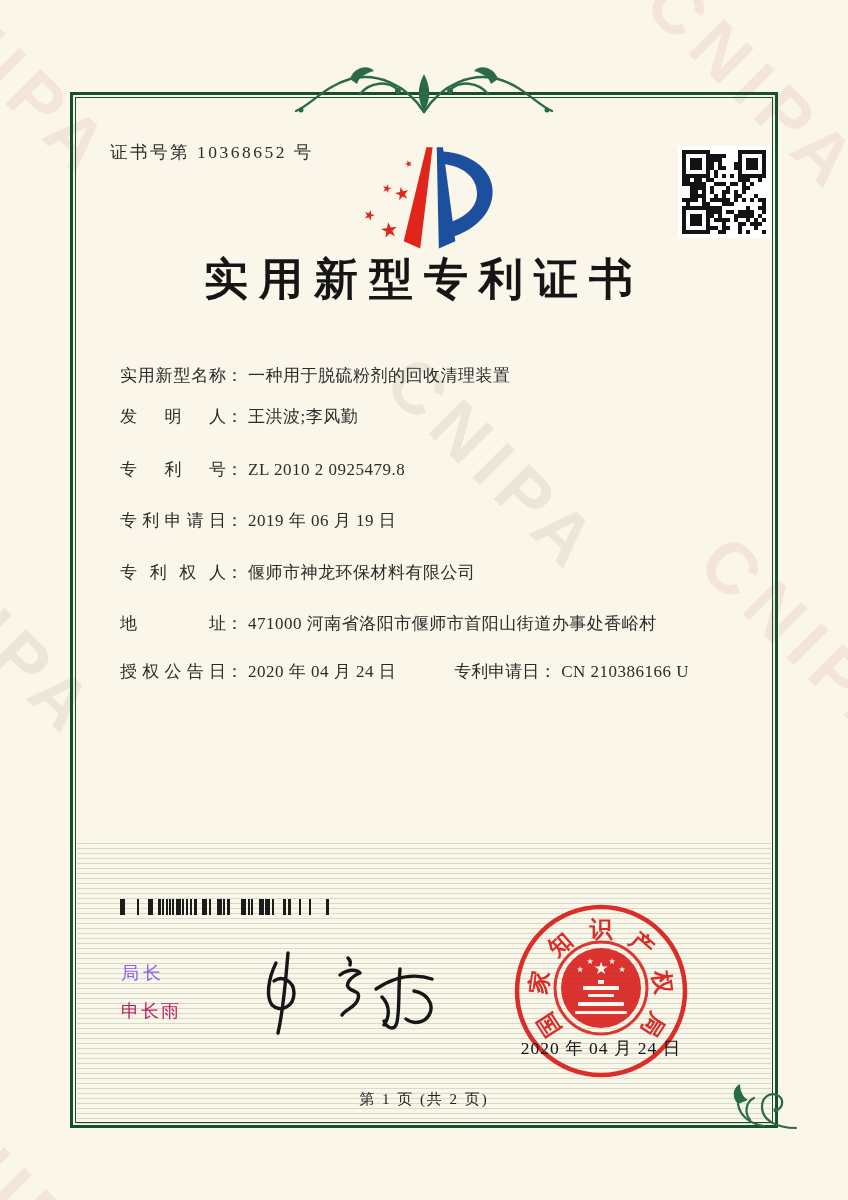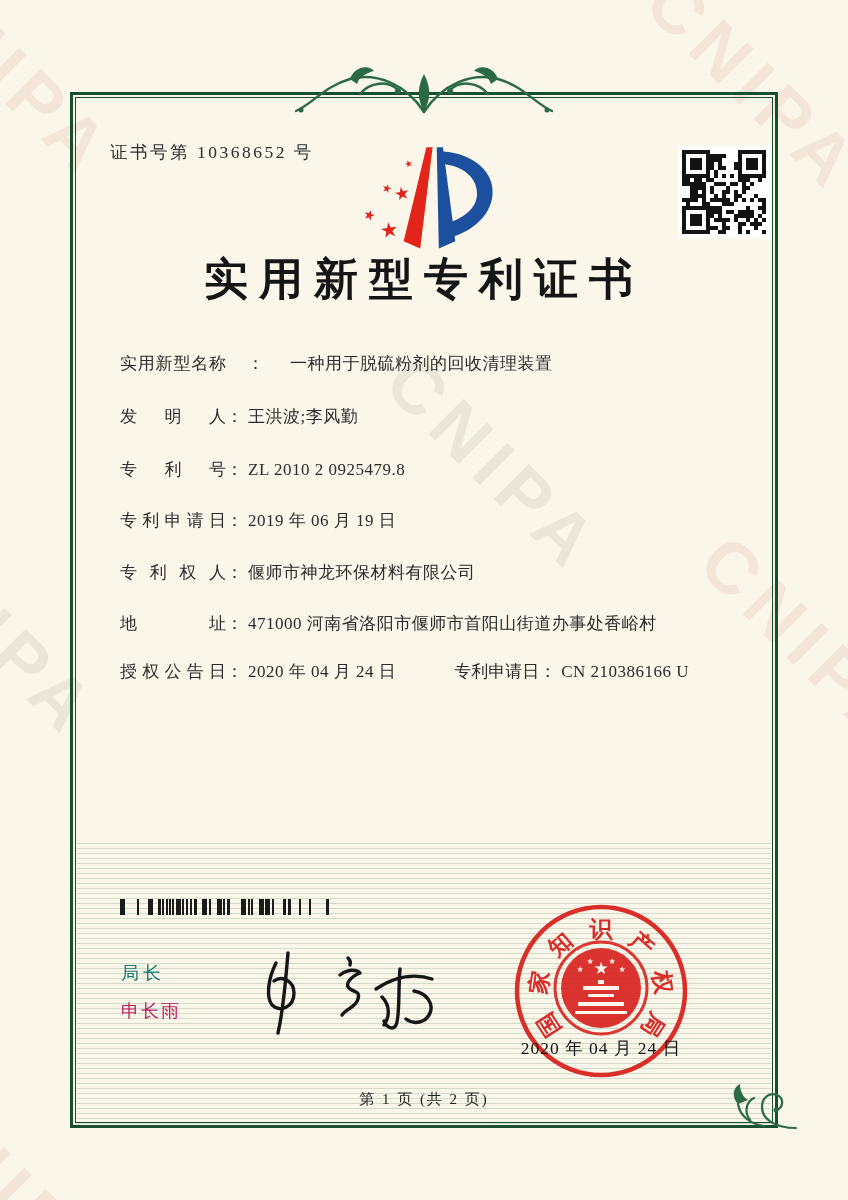--- a/index.html
+++ b/index.html
@@ -60,21 +60,21 @@
   
   .body-text {
     position:absolute; left:118px; top:696px; width:614px;
     font-size:16.5px; line-height:1.78; color:#333; text-align:justify;
   }
   .body-text p { text-indent:2em; }
   
   .barcode { position:absolute; left:120px; top:899px; width:215px; height:16px; }
   .barcode i { position:absolute; top:0; height:100%; background:#1b1b1b; }
   
-  .sig-position { position:absolute; left:121px; top:961px;  font-size:18px; color:#0f766e; letter-spacing:4px; }
+  .sig-position { position:absolute; left:121px; top:961px;  font-size:18px; color:#8b5cf6; letter-spacing:4px; }
   .sig-name     { position:absolute; left:121px; top:999px;  font-size:18px; color:#be185d; letter-spacing:2px; }
   .sig-script   { position:absolute; left:248px; top:945px; }
   
   .seal { position:absolute; left:512px; top:902px; }
   
   .page-footer {
     position:absolute; left:70px; width:708px; top:1090px; text-align:center;
     font-size:15px; color:#222; letter-spacing:2px;
   }
   .continuation {
@@ -284,21 +284,21 @@
         <i style="left:36px;top:80px"></i>
         <i style="left:40px;top:80px"></i>
         <i style="left:56px;top:80px"></i>
         <i style="left:64px;top:80px"></i>
         <i style="left:80px;top:80px"></i>
       </div>
   </div>
 
   <div class="title">实用新型专利证书</div>
 
-  <div class="f-row" style="top:352px;gap:21px;">
+  <div class="f-row" style="top:364px;">
     <span class="f-label">实用新型名称</span>
       <span class="f-colon">：</span>
       <span class="f-value">一种用于脱硫粉剂的回收清理装置</span>
   </div>
   <div class="f-row" style="top:405px;">
     <span class="f-label">发明人</span>
       <span class="f-colon">：</span>
       <span class="f-value">王洪波;李风勤</span>
   </div>
   <div class="f-row" style="top:458px;">

